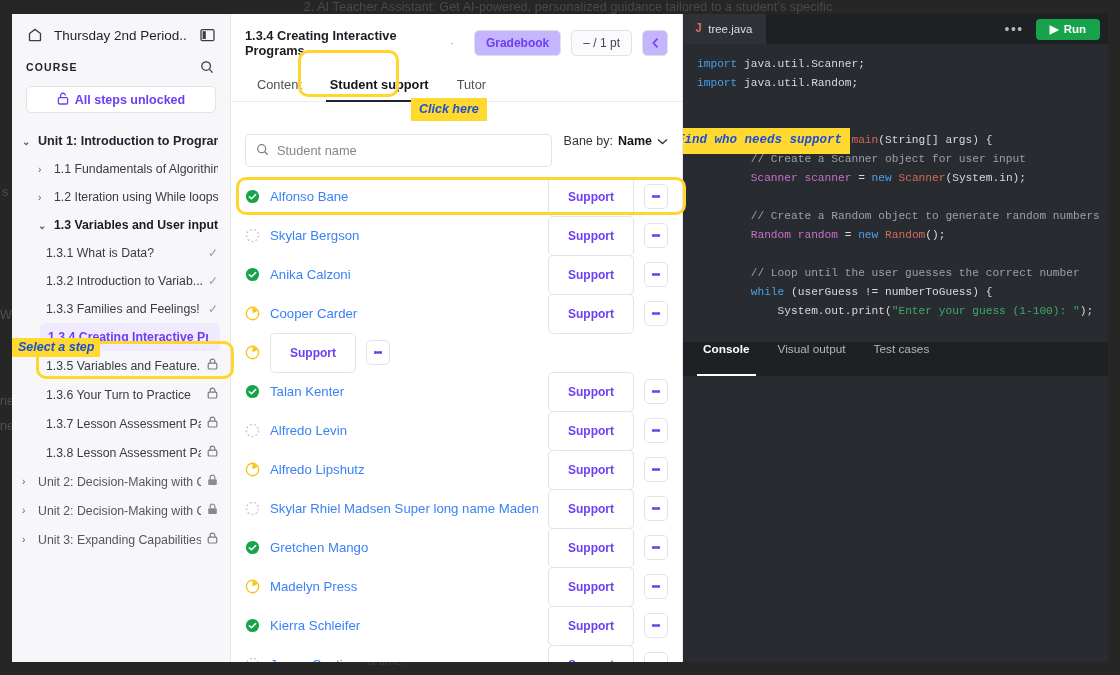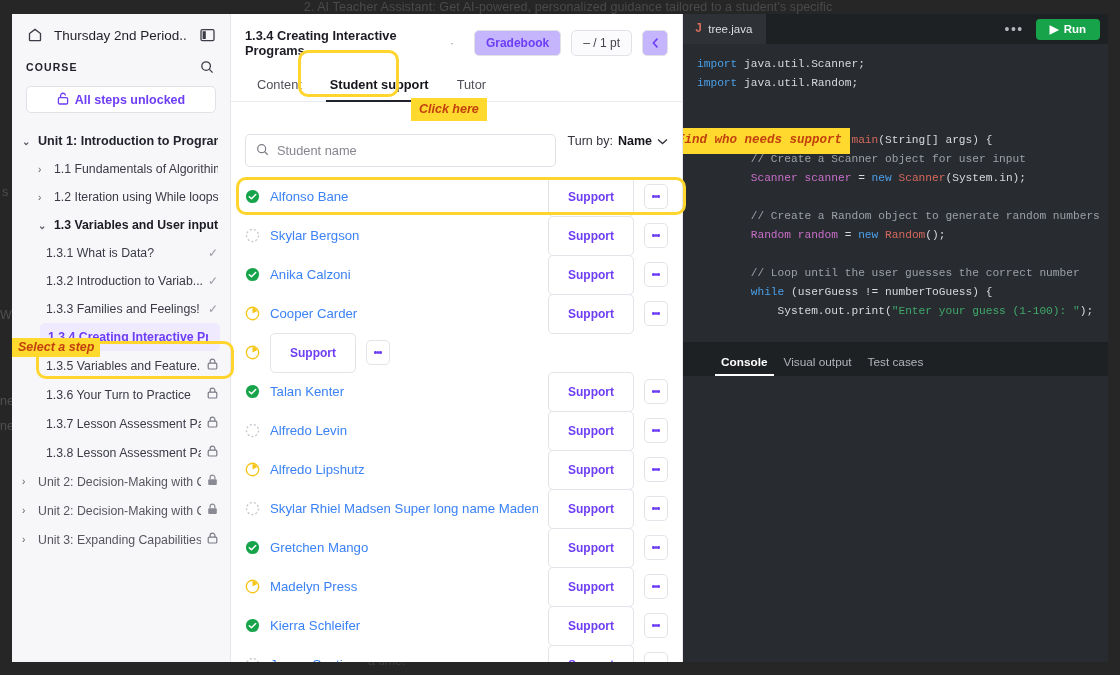--- a/index.html
+++ b/index.html
@@ -98,21 +98,21 @@
   .lesson-row.active {
     background: #efeafd; color: #6e3ef5; font-weight: bold;
     border-radius: 5px; margin: 0 10px 0 28px; padding-left: 8px;
   }
 
   .hl-box {
     position: absolute; border: 3px solid #ffd52e;
     border-radius: 10px; pointer-events: none; z-index: 8;
   }
   .hl-tag {
-    position: absolute; background: #ffd92e; color: #c2410c;
+    position: absolute; background: #ffd92e; color: #1d4ed8;
     font-size: 12.5px; font-weight: bold; font-style: italic;
     padding: 2px 6px 3px 6px; white-space: nowrap; z-index: 9;
   }
 
   
   .center {
     flex: 1 1 auto; display: flex; flex-direction: column;
     background: #fff; position: relative; min-width: 0;
     border-right: 1px solid #e6e6ec;
   }
@@ -224,22 +224,22 @@
     line-height: 19px; color: #d8d8de; position: relative;
   }
   .k { color: #4a9fe8; }      
   .m { color: #d4685c; }      
   .cm { color: #9aa0a6; }     
   .ty { color: #c96ec9; }     
   .str { color: #3fa86a; }    
   .pl { color: #d8d8de; }
 
   .console-bar {
-    height: 34px; background: #1e2124; display: flex; align-items: flex-end;
-    gap: 0; padding: 0 30px; flex: 0 0 34px;
+    height: 34px; background: #1e2124; display: flex; 
+    gap: 12px; padding: 0 12px; flex: 0 0 34px;
   }
   .ctab {
     font-size: 11.8px; color: #b4b4bc; padding: 0 8px 7px 8px;
     cursor: pointer; position: relative;
   }
   .ctab.active { color: #fff; font-weight: bold; }
   .ctab.active::after {
     content: ""; position: absolute; left: 2px; right: 2px; bottom: 0;
     height: 2px; background: #fff;
   }
@@ -439,21 +439,21 @@
       <div class="search">
         <span>
           <svg width="13" height="13" viewBox="0 0 14 14" fill="none" stroke="#7c7c86" stroke-width="1.3">
             <circle cx="6.1" cy="6.1" r="4.3"></circle>
               <path d="M9.4 9.4 12.6 12.6"></path>
           </svg>
         </span>
         <input type="text" placeholder="Student name" style="">
       </div>
       <div class="sortby">
-        <span>Turn by:</span>
+        <span>Bane by:</span>
         <b>Name</b>
         <span>
           <svg width="11" height="7" viewBox="0 0 11 7" fill="none" stroke="#33333d" stroke-width="1.3">
             <path d="M1 1.4 5.5 5.6 10 1.4"></path>
           </svg>
         </span>
       </div>
     </div>
 
     <div class="list" id="student-list">

